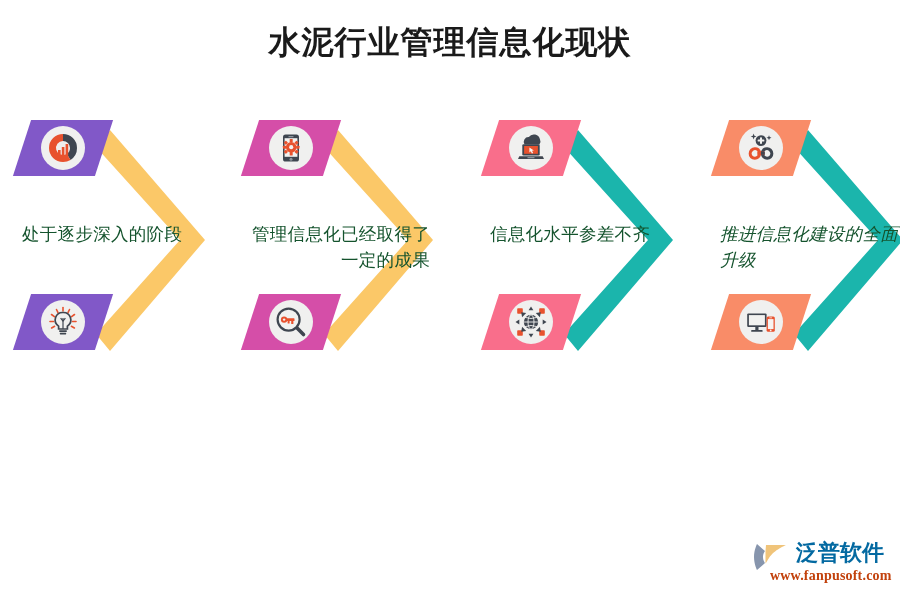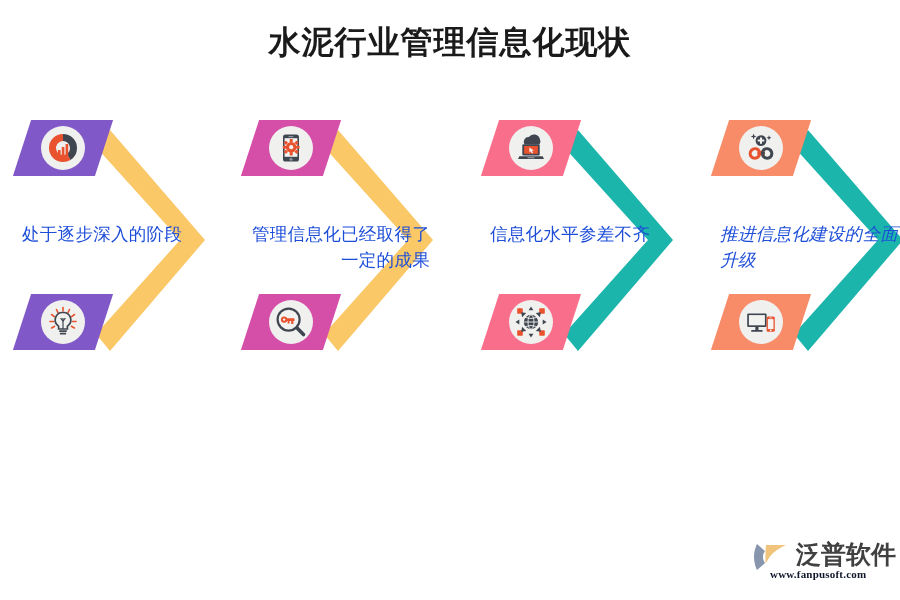--- a/index.html
+++ b/index.html
@@ -61,21 +61,21 @@
   }
   .icon-top { top: 2px; left: 6px; }
   .icon-bottom { top: 176px; left: 6px; }
   .stage-label {
     position: absolute;
     top: 103px;
     left: 6px;
     width: 168px;
     font-size: 17.5px;
     line-height: 26px;
-    color: #1d4ed8;
+    color: #14532d;
     letter-spacing: 0.3px;
   }
   .chevron {
     position: absolute;
     top: 0;
     left: 76px;
     width: 120px;
     height: 245px;
   }
   .chevron svg { display: block; }
@@ -100,33 +100,33 @@
   }
   #watermark-mark {
     position: absolute;
     left: 0;
     top: 2px;
   }
   #watermark-name {
     position: absolute;
     left: 44px;
     top: 0px;
-    font-size: 25px;
+    font-size: 22px;
     font-weight: 700;
-    color: #404040;
+    color: #0369a1;
     letter-spacing: 0px;
     white-space: nowrap;
   }
   #watermark-url {
     position: absolute;
     left: 18px;
     top: 30px;
-    font-size: 11px;
+    font-size: 14px;
     font-weight: 700;
-    color: #0f172a;
+    color: #c2410c;
     letter-spacing: 0.2px;
     white-space: nowrap;
     font-family: "Liberation Serif", "DejaVu Serif", serif;
   }
 </style>
 </head>
 <body>
 
 <div id="canvas">
 

